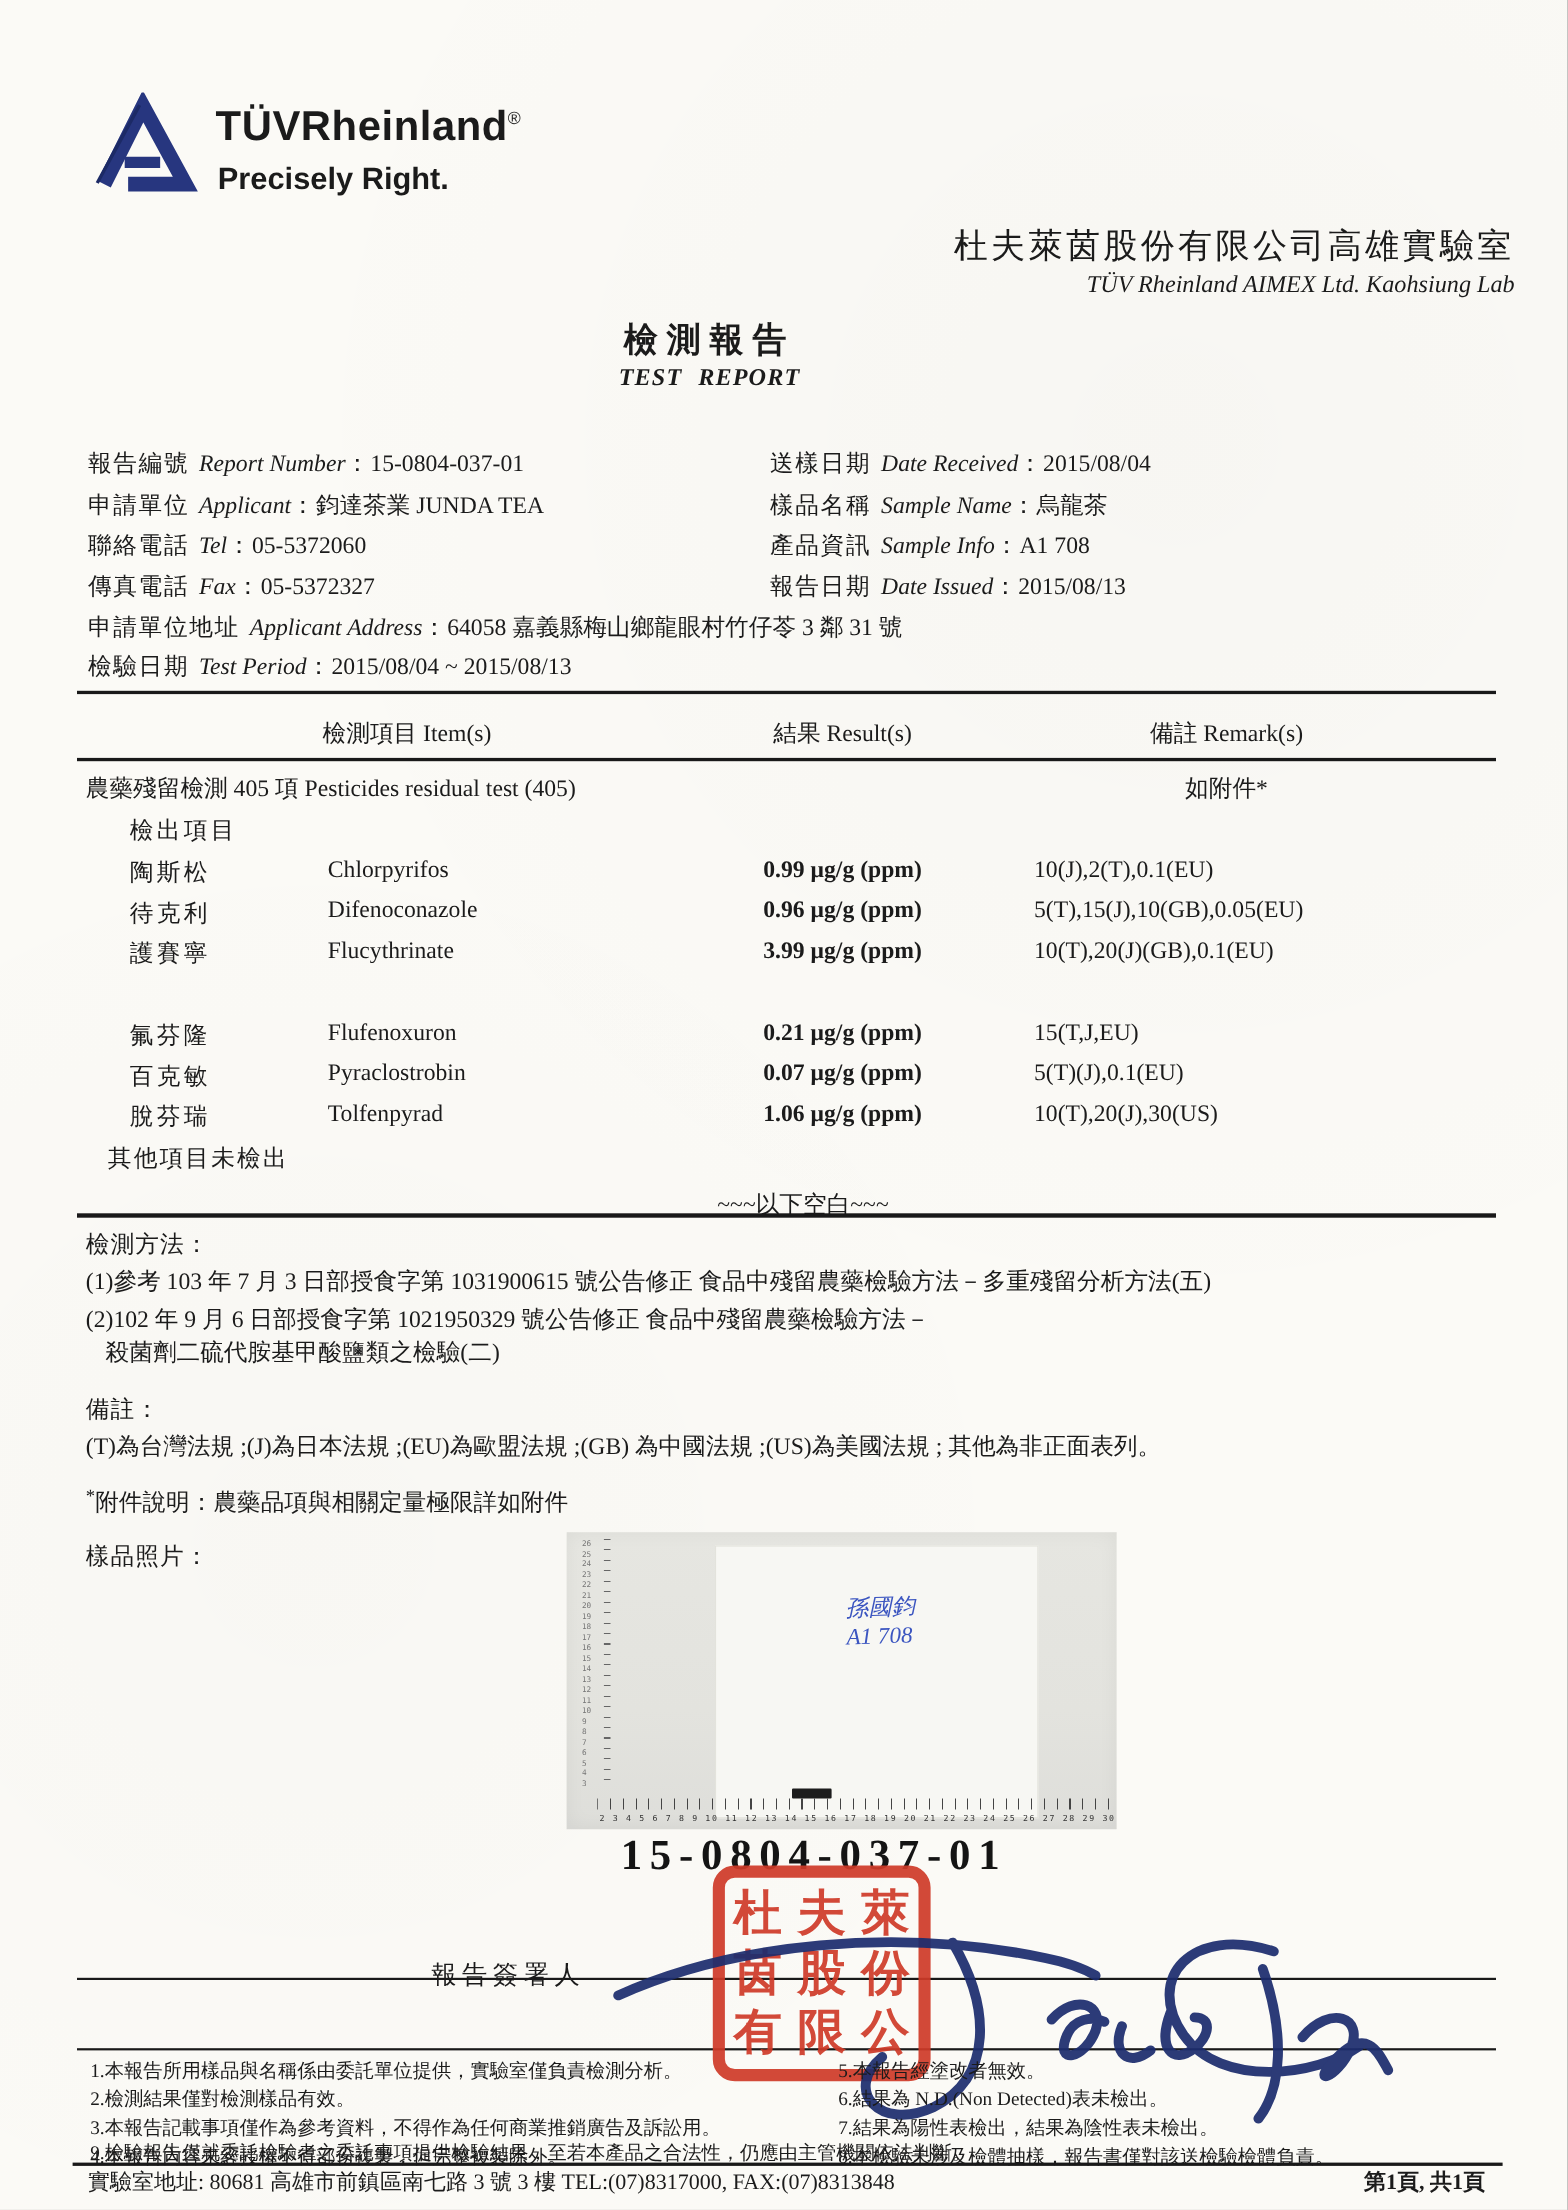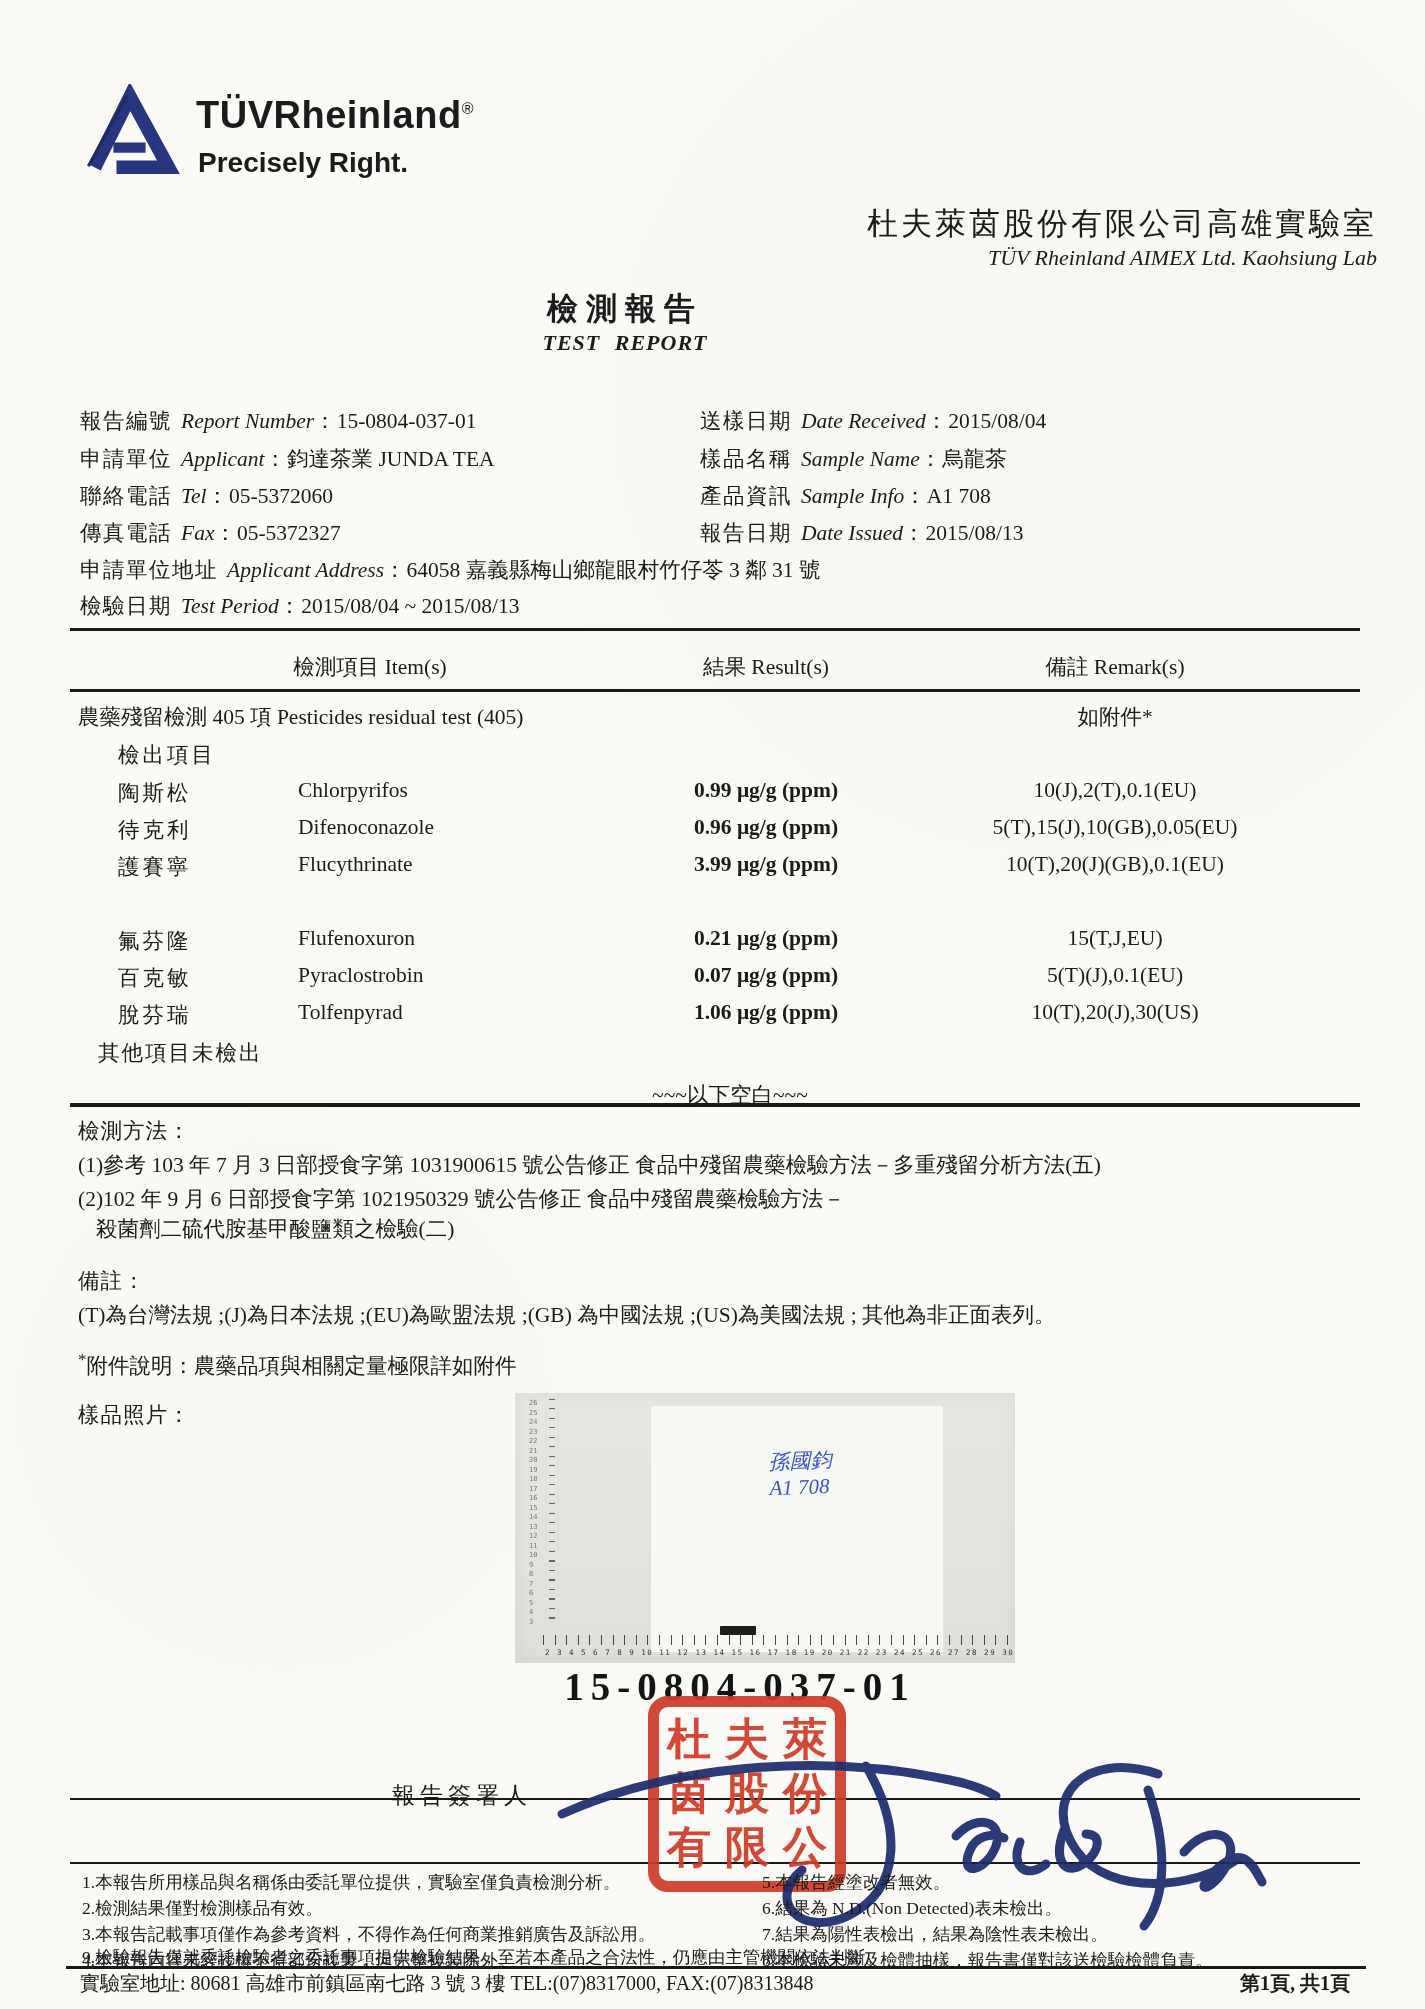--- a/index.html
+++ b/index.html
@@ -29,21 +29,21 @@
   .field{position:absolute;font-size:21.5px;white-space:nowrap;}
   .fzh{letter-spacing:1.5px;padding-right:9px;}
   .fen{font-style:italic;}
   .fva{padding-left:1px;}
   
   .hcell,.c-zh,.c-en,.c-res,.c-rem{position:absolute;font-size:21.5px;white-space:nowrap;}
   .trow{position:absolute;left:0;width:1425px;height:32px;}
   .c-zh{left:118px;letter-spacing:3px;}
   .c-en{left:298px;}
   .c-res{left:566px;width:400px;text-align:center;font-weight:700;}
-  .c-rem{left:940px;width:350px;text-align:center;}
+  .c-rem{left:940px;width:350px;text-align:left;}
   .smalltext{font-size:21.5px;}
   
   .photo{position:absolute;left:515px;top:1393px;width:500px;height:270px;
     background:linear-gradient(180deg,#e6e6e1 0%,#e3e3de 60%,#dededa 100%);box-shadow:inset 0 0 18px rgba(0,0,0,.05);}
   .bag{position:absolute;left:135px;top:12px;width:292px;height:246px;background:#f7f7f3;border:1px solid #e3e3dc;}
   .hand{position:absolute;left:118px;top:42px;color:#3b55c0;font-size:21px;font-style:italic;transform:rotate(-2deg);line-height:26px;white-space:nowrap;}
   .vrule{position:absolute;left:30px;top:6px;width:10px;height:228px;
     background:repeating-linear-gradient(180deg,#666 0 1px,transparent 1px 9.5px);background-size:6px 100%;background-repeat:no-repeat;background-position:right;}
   .vnums{position:absolute;left:14px;top:6px;font-size:7px;line-height:9.5px;color:#777;white-space:pre;font-family:"DejaVu Sans Mono",monospace;}
   .bruler{position:absolute;left:28px;right:4px;bottom:18px;height:10px;
@@ -79,21 +79,21 @@
     </svg>
   </div>
   <div class="abs sans brand" style="left:196px;top:94px;"><span class="tuv">TÜV</span><span>Rheinland</span><span class="reg">®</span></div>
   <div class="abs sans tagline" style="left:198px;top:147px;">Precisely Right.</div>
 
   <div class="abs" style="right:48px;top:203px;text-align:right;">
     <div class="labzh">杜夫萊茵股份有限公司高雄實驗室</div>
     <div class="laben">TÜV Rheinland AIMEX Ltd. Kaohsiung Lab</div>
   </div>
 
-  <div class="abs" style="left:0;top:288px;width:1250px;text-align:center;">
+  <div class="abs" style="left:0;top:288px;width:1250px;text-align:center;padding-left:20px;">
     <div class="t-zh">檢測報告</div>
     <div class="t-en">TEST REPORT</div>
   </div>
 
   <div class="field" style="left:80px;top:406px;"><span class="fzh">報告編號</span><span class="fen">Report Number</span><span>：</span><span class="fva">15-0804-037-01</span></div>
   <div class="field" style="left:80px;top:444px;"><span class="fzh">申請單位</span><span class="fen">Applicant</span><span>：</span><span class="fva">鈞達茶業  JUNDA TEA</span></div>
   <div class="field" style="left:80px;top:481px;"><span class="fzh">聯絡電話</span><span class="fen">Tel</span><span>：</span><span class="fva">05-5372060</span></div>
   <div class="field" style="left:80px;top:518px;"><span class="fzh">傳真電話</span><span class="fen">Fax</span><span>：</span><span class="fva">05-5372327</span></div>
 
   <div class="field" style="left:700px;top:406px;"><span class="fzh">送樣日期</span><span class="fen">Date Received</span><span>：</span><span class="fva">2015/08/04</span></div>

